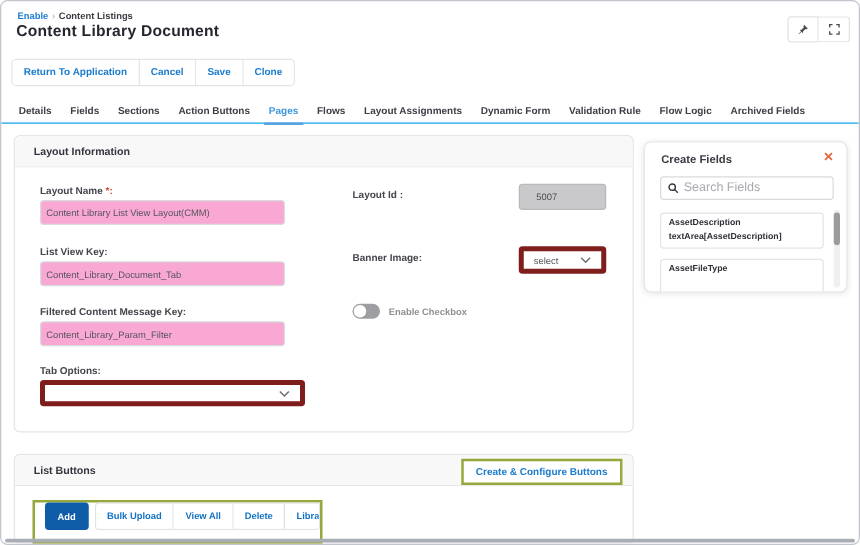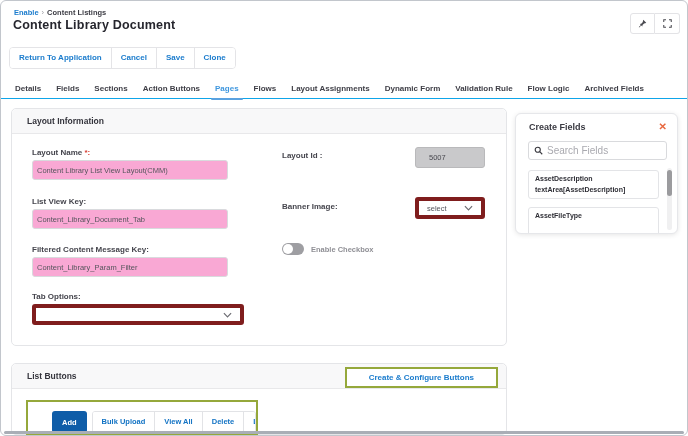--- a/index.html
+++ b/index.html
@@ -63,22 +63,22 @@
   .cf-search input { border:none; outline:none; width:100%; font-size:10px; color:#55555c; font-family:Liberation Sans, sans-serif; margin-left:4px; }
   .cf-search input::placeholder { color:#a9a9af; }
   .field-card { position:absolute; left:12px; width:131px; border:1px solid #e3e4e7; border-radius:3px; background:#fff; padding:3px 6px; cursor:pointer; }
   .field-card .fc-name, .field-card .fc-type { font-size:7px; font-weight:700; color:#2f2f36; line-height:1.55; white-space:nowrap; }
   .cf-scroll-track { position:absolute; right:5px; top:54px; width:5px; height:62px; background:#f0f0f1; border-radius:3px; }
   .cf-scroll-thumb { position:absolute; right:5px; top:56px; width:5px; height:26px; background:#9b9b9e; border-radius:3px; cursor:grab; }
 
   
   #list-buttons { left:10px; top:352px; width:496px; height:72px;margin-top:10px; }
   .cfg-annot { position:absolute; right:8px; top:3px; border:2px solid #95a83b; background:#fff; }
-  .cfg-link { display:block; padding:4px 22px; font-size:8px; font-weight:700; color:#1b7ccd; cursor:pointer; white-space:nowrap; }
-  .btns-annot { position:absolute; left:14px; top:36px; width:232px; height:35px; border:2px solid #95a83b; display:flex; align-items:flex-end; padding-left:24px; }
+  .cfg-link { display:block; padding:4px 10px; font-size:8px; font-weight:700; color:#1b7ccd; cursor:pointer; white-space:nowrap; }
+  .btns-annot { position:absolute; left:14px; top:36px; width:232px; height:35px; border:2px solid #95a83b; display:flex; align-items:flex-start; padding-left:8px; }
   .btn-primary { height:22px; padding:0 10px; background:#0f5da8; color:#fff; border:none; border-radius:3px; font-size:7.5px; font-weight:700; cursor:pointer; font-family:inherit; }
   .btn-seg-group { display:flex; border:1px solid #e2e3e6; border-radius:3px; margin-left:5px; overflow:hidden; background:#fff; }
   .btn-seg { height:20px; line-height:20px; padding:0 9px; font-size:7.5px; font-weight:700; color:#1273c4; background:#fff; border:none; border-right:1px solid #e2e3e6; cursor:pointer; font-family:inherit; white-space:nowrap; }
   .btn-seg:last-child { border-right:none; }
 
   svg { display:block; }
 </style>
 </head>
 <body>
 

